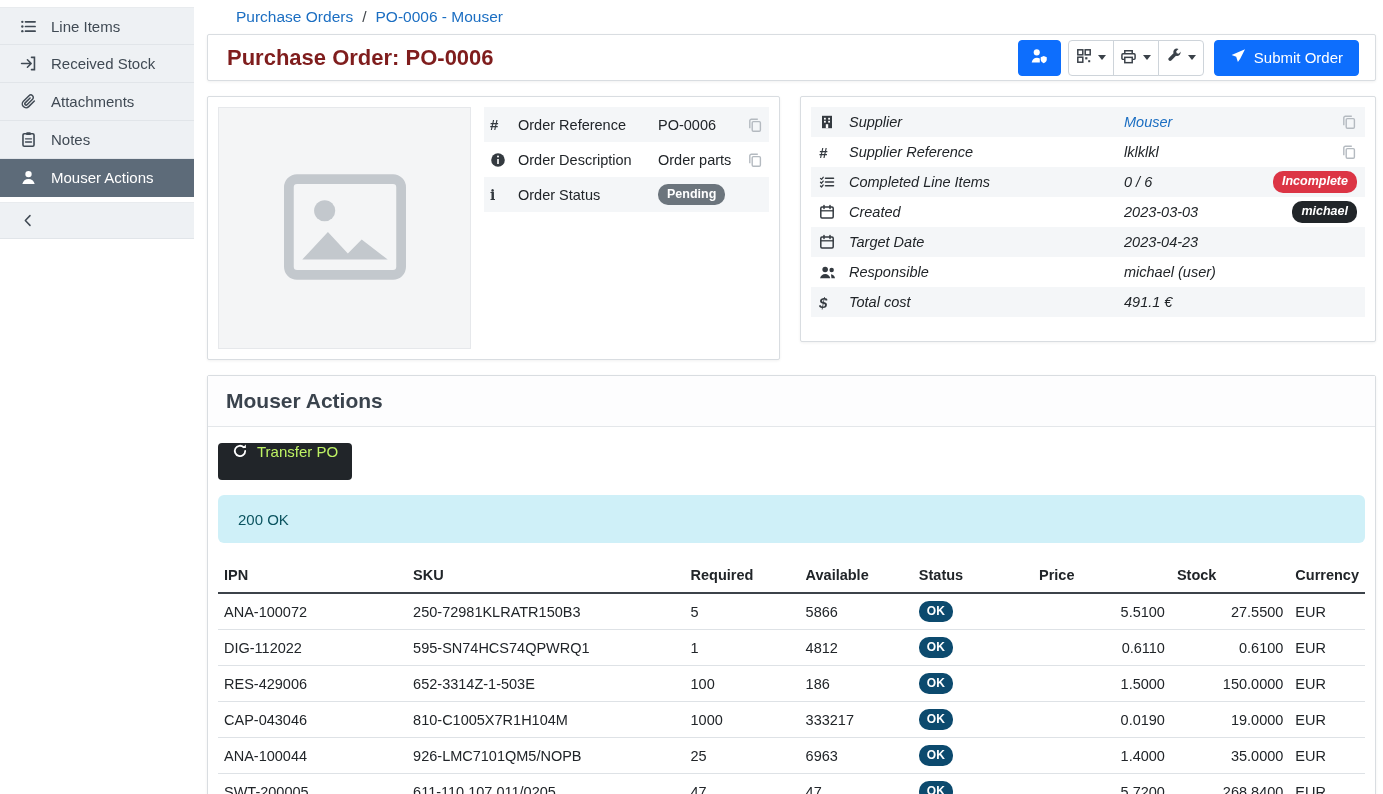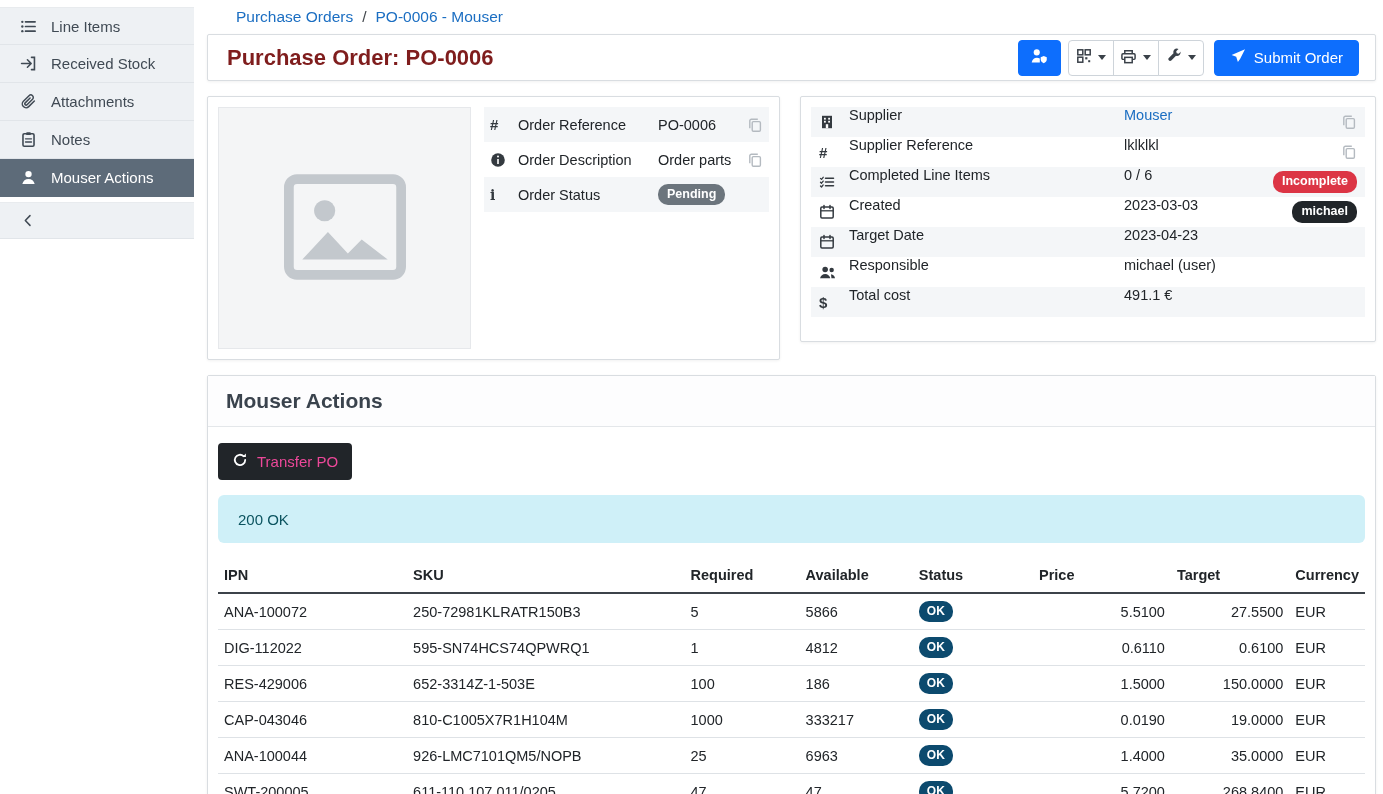--- a/index.html
+++ b/index.html
@@ -50,21 +50,21 @@
            display:flex; align-items:center; justify-content:center; }
   .dtable { flex:1; min-width:0; }
   .drow { display:flex; align-items:center; min-height:35px; padding:0 6px; font-size:14.5px; }
   .drow:nth-child(odd) { background:#f4f6f8; }
   .dicon { width:28px; color:#343a40; display:flex; align-items:center; }
   .dlabel { width:140px; }
   .dvalue { flex:1; }
   .dtrail { display:flex; align-items:center; }
 
   .panel-right { flex:1; padding:10px 10px 24px; min-width:0; }
-  .drow2 { display:flex; min-height:30px; padding:0 8px; font-size:14.5px; }
+  .drow2 { display:flex; align-items:center; min-height:30px; padding:0 8px; font-size:14.5px;font-style:italic; }
   .drow2:nth-child(odd) { background:#f4f6f8; }
   .dicon2 { width:30px; color:#343a40; display:flex; align-items:center; }
   .dlabel2 { width:275px; }
   .dvalue2 { flex:1; }
 
   .ticon { font-weight:700; font-size:15px; }
   .serif-i { font-family:"DejaVu Serif", serif; font-size:14px; }
   .link { color:#1b6ec2; cursor:pointer; }
 
   .badge { display:inline-block; padding:3px 9px; border-radius:10px; font-size:12.5px; font-weight:700;
@@ -72,22 +72,22 @@
   .badge-gray  { background:#6c757d; }
   .badge-red   { background:#dc3545; }
   .badge-dark  { background:#212529; }
   .badge-green { background:#0c4a6e; padding:3px 8px; font-size:12px; }
 
   
   .actions-panel { margin-top:15px; }
   .ap-header { padding:13px 18px; border-bottom:1px solid #e4e7ea; background:#fdfdfe; }
   .ap-title { font-size:21px; font-weight:700; color:#3a434d; }
   .ap-body { padding:16px 10px 0; }
-  .btn-dark { background:#212529; color:#ec4899; height:37px; padding:0 14px; gap:9px; border-radius:4px;
-              display:inline-flex; align-items:center; font-size:15px; cursor:pointer; }
+  .btn-dark { background:#212529; color:#bef264; height:37px; padding:0 14px; gap:9px; border-radius:4px;
+              display:inline-flex; font-size:15px; cursor:pointer; }
   .alert-info { margin-top:15px; height:48px; background:#cff0f8; color:#0c5460; border-radius:6px;
                 display:flex; align-items:center; padding-left:20px; }
 
   .ptable { width:100%; border-collapse:collapse; margin-top:16px; font-size:14.5px; }
   .ptable th { text-align:left; font-weight:700; padding:8px 6px 9px; border-bottom:2px solid #3c434a; }
   .ptable td { padding:7px 6px; border-bottom:1px solid #dee2e6; }
   .ptable tbody tr:last-child td { border-bottom:2px solid #3c434a; }
   .c-ipn { width:205px; } .c-sku { width:292px; } .c-req { width:120px; } .c-avail { width:118px; }
   .c-status { width:128px; } .c-price { width:148px; text-align:right;margin-top:48px; }
   .c-total { width:124px; text-align:right; } .c-cur { padding-left:16px; }
@@ -381,21 +381,21 @@
 
         <table class="ptable">
           <thead>
             <tr>
               <th class="c-ipn">IPN</th>
               <th class="c-sku">SKU</th>
               <th class="c-req">Required</th>
               <th class="c-avail">Available</th>
               <th class="c-status">Status</th>
               <th class="c-price">Price</th>
-              <th class="c-total">Target</th>
+              <th class="c-total">Stock</th>
               <th class="c-cur">Currency</th>
             </tr>
           </thead>
           <tbody>
             <tr>
               <td>ANA-100072</td>
               <td>250-72981KLRATR150B3</td>
               <td>5</td>
               <td>5866</td>
               <td><span class="badge badge-green">OK</span></td>

